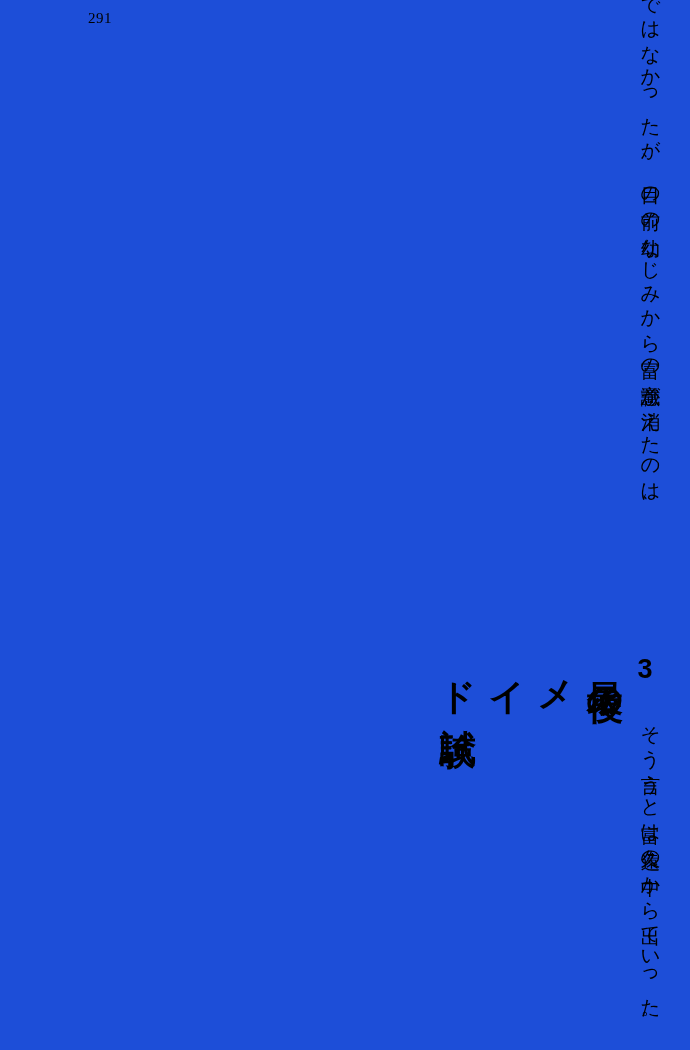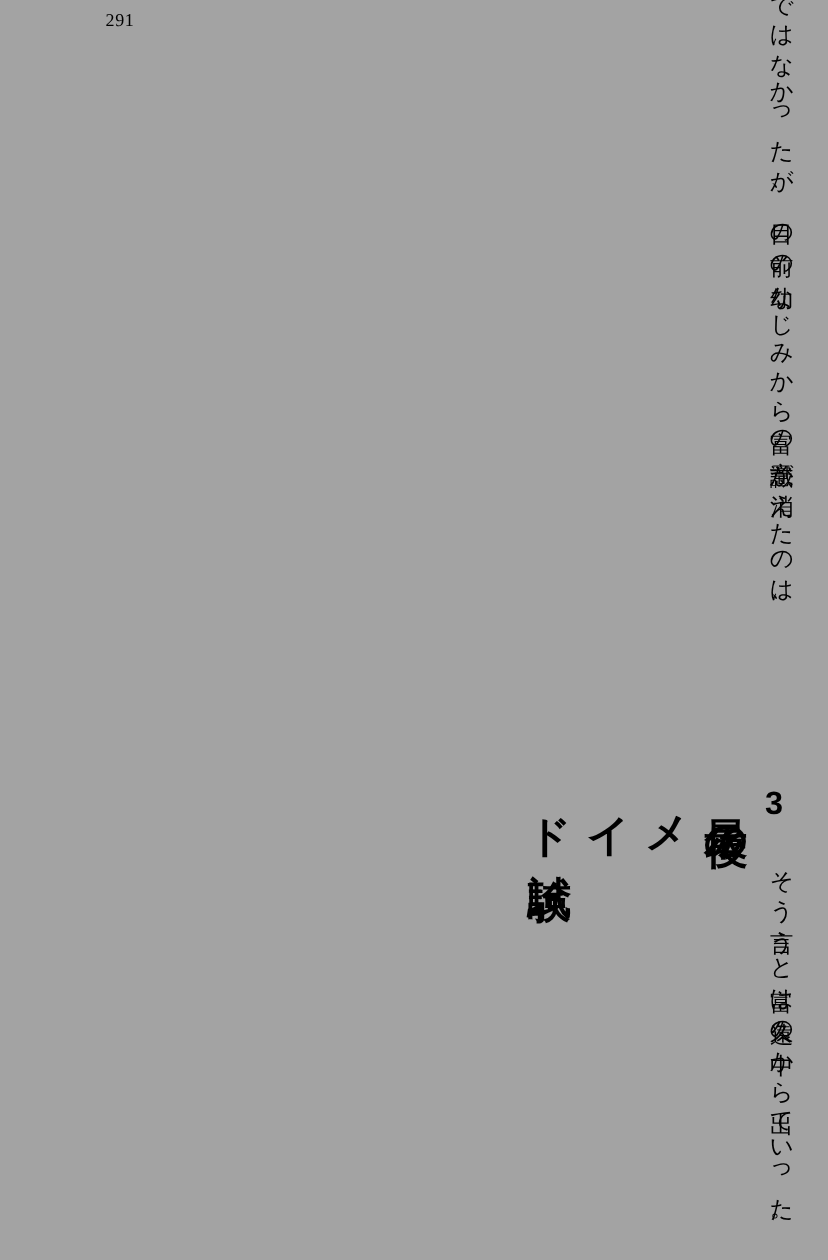--- a/index.html
+++ b/index.html
@@ -8,21 +8,21 @@
     background: #ffffff;
   }
   body {
     font-family: "Liberation Serif", "DejaVu Serif", serif;
     color: #000000;
   }
   .page {
     position: relative;
     width: 690px;
     height: 1050px;
-    background: #a3a3a3;
+    background: #1d4ed8;
     overflow: hidden;
     box-sizing: border-box;
   }
   
   .page-number {
     position: absolute;
     top: 10px;
     left: 88px;
     font-family: "Liberation Serif", "DejaVu Serif", serif;
     font-size: 15px;

